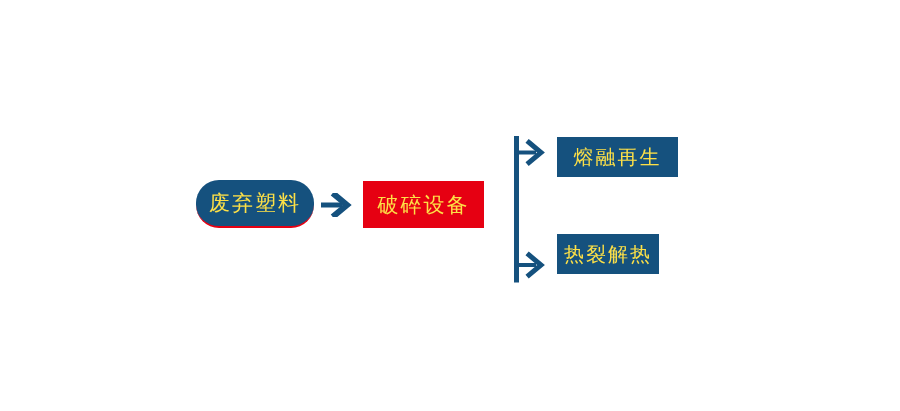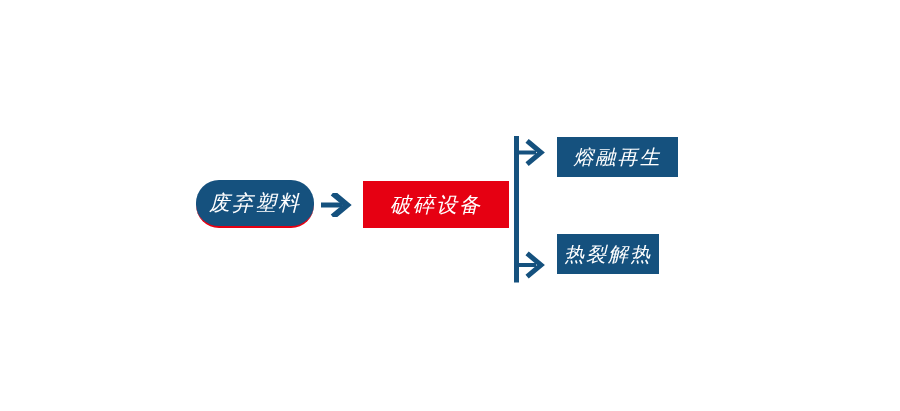--- a/index.html
+++ b/index.html
@@ -13,35 +13,34 @@
     width: 900px;
     height: 411px;
     background: #ffffff;
     overflow: hidden;
   }
   .node {
     position: absolute;
     display: flex;
     align-items: center;
     justify-content: center;
-    color: #ffffff;
+    color: #fde047;
     letter-spacing: 2px;
     white-space: nowrap;
     box-sizing: border-box;
-    font-style: italic;
   }
   .node-src {
     left: 196px; top: 180px;
     width: 118px; height: 48px;
     font-size: 21px;
     border-bottom: 2px solid #e60012;
   }
   .node-mid {
     left: 363px; top: 181px;
-    width: 146px; height: 47px;
+    width: 121px; height: 47px;
     font-size: 21px;
   }
   .node-out-top {
     left: 557px; top: 137px;
     width: 121px; height: 40px;
     font-size: 20px;
   }
   .node-out-bottom {
     left: 557px; top: 234px;
     width: 102px; height: 40px;

